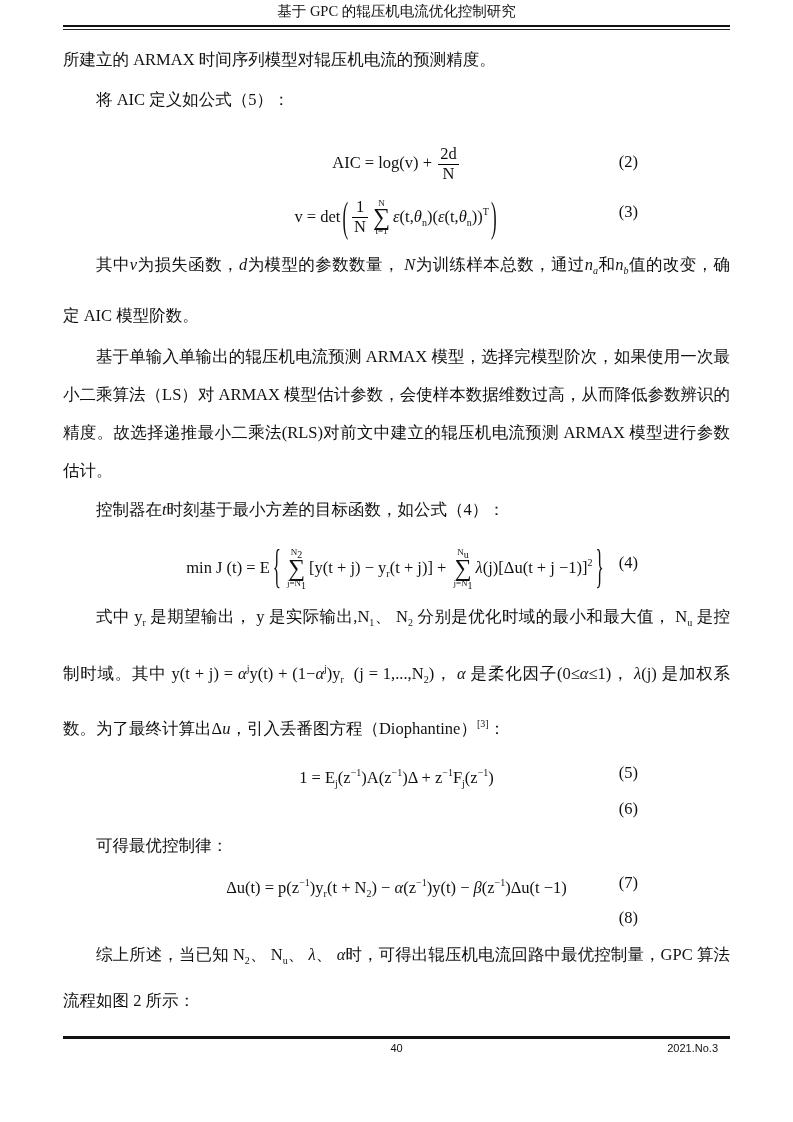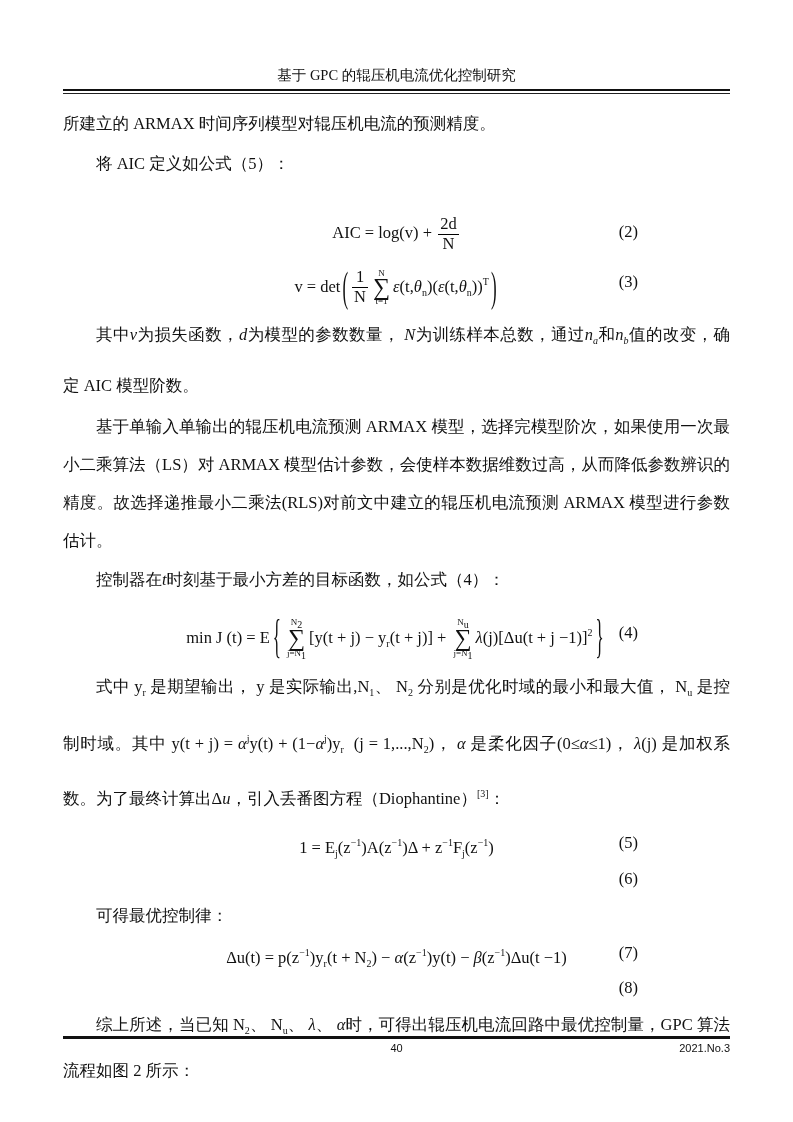--- a/index.html
+++ b/index.html
@@ -9,21 +9,21 @@
     margin:0 auto;
     background:#ffffff;
     color:#111;
     font-family:"Liberation Serif","DejaVu Serif",serif;
     overflow:hidden;
     box-sizing:border-box;
   }
   .inner{padding:0 63px;}
 
   
-  .header{padding-top:64px;text-align:center;font-size:14.5px;line-height:22px;}
+  .header{text-align:center;font-size:14.5px;line-height:22px;}
   .header-rule{margin-top:3px;border-top:2.5px solid #111;border-bottom:1px solid #222;height:2px;}
 
   
   .para{font-size:16.5px;line-height:40px;text-align:justify;margin:0;}
   .para.tight{line-height:38px;}
   .para.wide{line-height:45px;}
   .indent{text-indent:2em;}
   .mt6{margin-top:6px;}
   .mt10{margin-top:10px;}
 
@@ -32,21 +32,21 @@
     margin-top:14px;
     font-family:"Liberation Sans","DejaVu Sans",sans-serif;
     font-weight:bold;font-size:17px;line-height:30px;
   }
   .sec-heading .num{margin-right:18px;}
 
   
   .eqrow{position:relative;text-align:center;font-size:16.5px;}
   .eqrow .eqnum{position:absolute;right:92px;top:50%;transform:translateY(-50%);}
   .eq-body{display:inline-block;vertical-align:middle;}
-  .eqrow.h48{height:52px;line-height:52px;margin-top:22px;}
+  .eqrow.h48{height:52px;line-height:52px;margin-top:16px;}
   .eqrow.h46{height:48px;line-height:48px;}
   .eqrow.h62{height:62px;line-height:62px;margin-top:2px;}
   .eqrow.h36{height:36px;line-height:36px;}
   .eqrow.h34{height:34px;line-height:34px;}
 
   sub{font-size:10px;}
   sup{font-size:10px;}
 
   .frac{display:inline-block;text-align:center;vertical-align:middle;line-height:1.15;margin:0 2px;}
   .frac .num{display:block;padding:0 2px;border-bottom:1px solid #000;}
@@ -58,21 +58,21 @@
   .sum .b{font-size:9px;line-height:1;}
 
   .bp{display:inline-block;transform:scaleY(2.5);font-weight:300;vertical-align:middle;margin:0 2px;font-size:17px;}
   .bb{display:inline-block;transform:scaleY(2.7);font-weight:300;vertical-align:middle;margin:0 3px;font-size:17px;}
 
   
   .footer{position:absolute;left:63px;right:63px;top:1036px;
           font-family:"Liberation Sans","DejaVu Sans",sans-serif;font-size:11px;}
   .footer-rule{border-top:3px solid #111;}
   .footer-line{position:relative;height:18px;line-height:18px;text-align:center;}
-  .footer-issue{position:absolute;right:0;top:0;}
+  .footer-issue{position:absolute;right:12px;top:0;}
 </style>
 </head>
 <body>
 
 <div class="page">
   <div class="inner">
 
     <div class="header">
       <div>基于 GPC 的辊压机电流优化控制研究</div>
       <div class="header-rule"></div>

